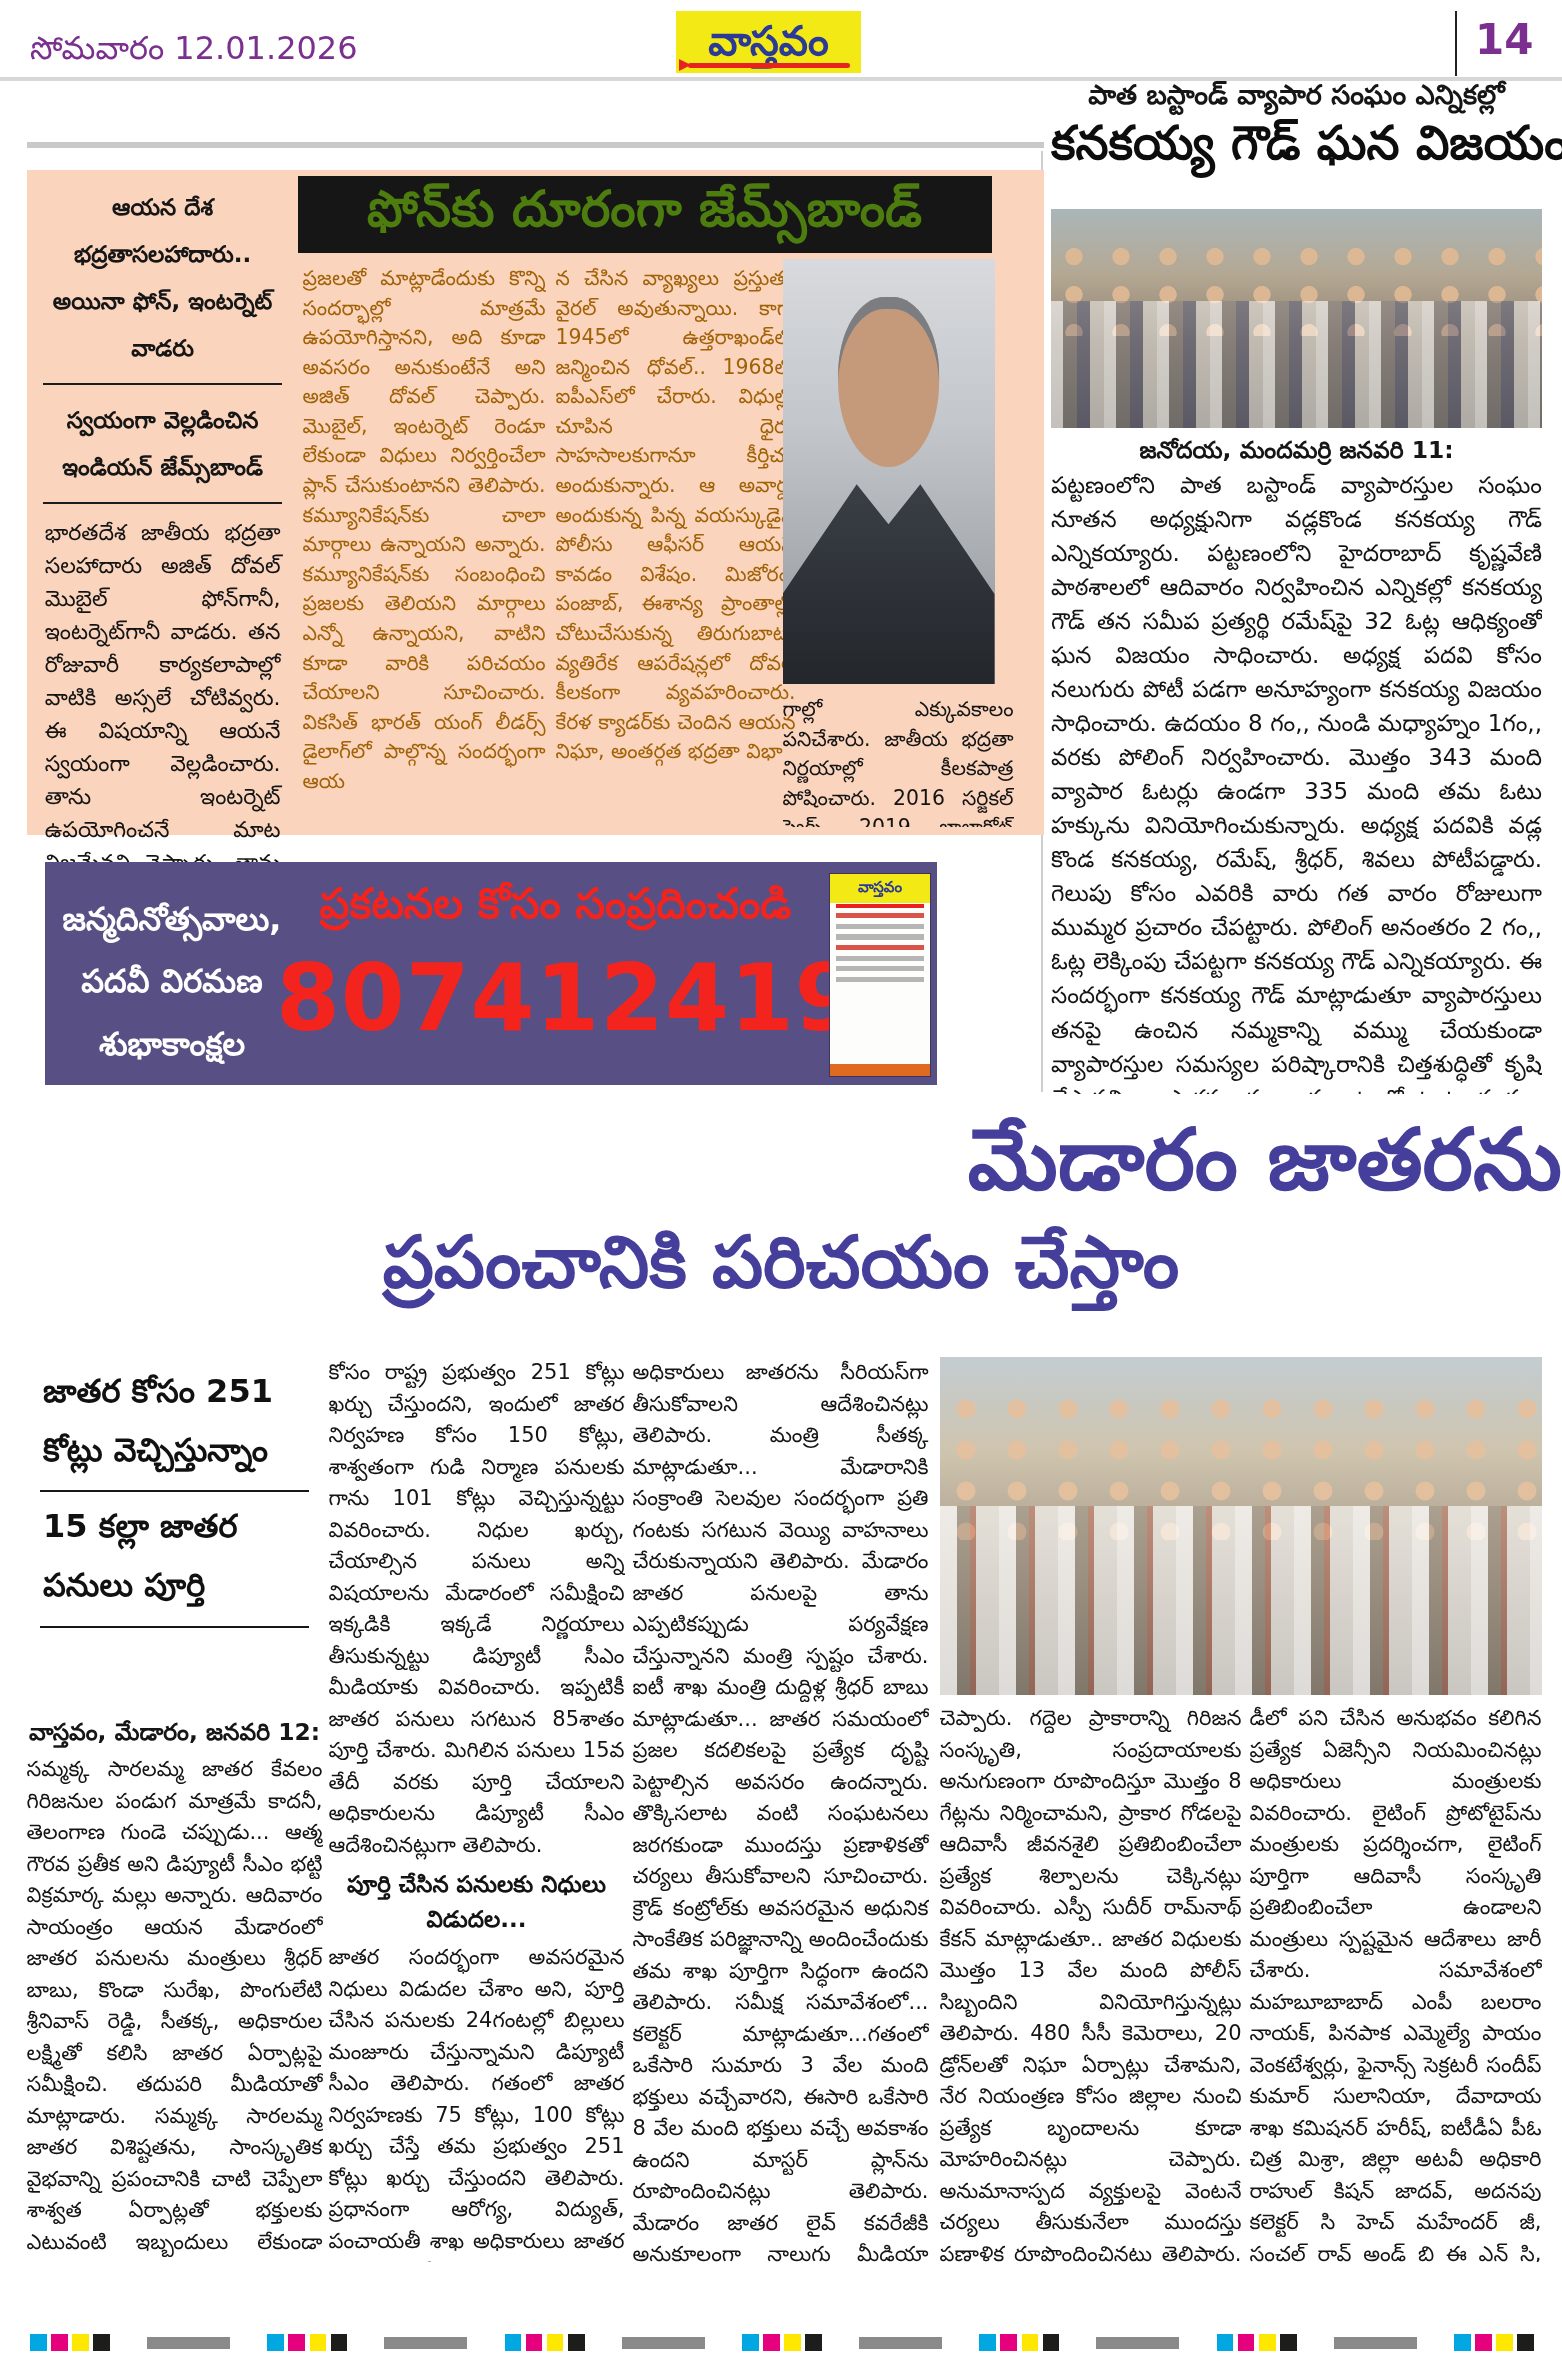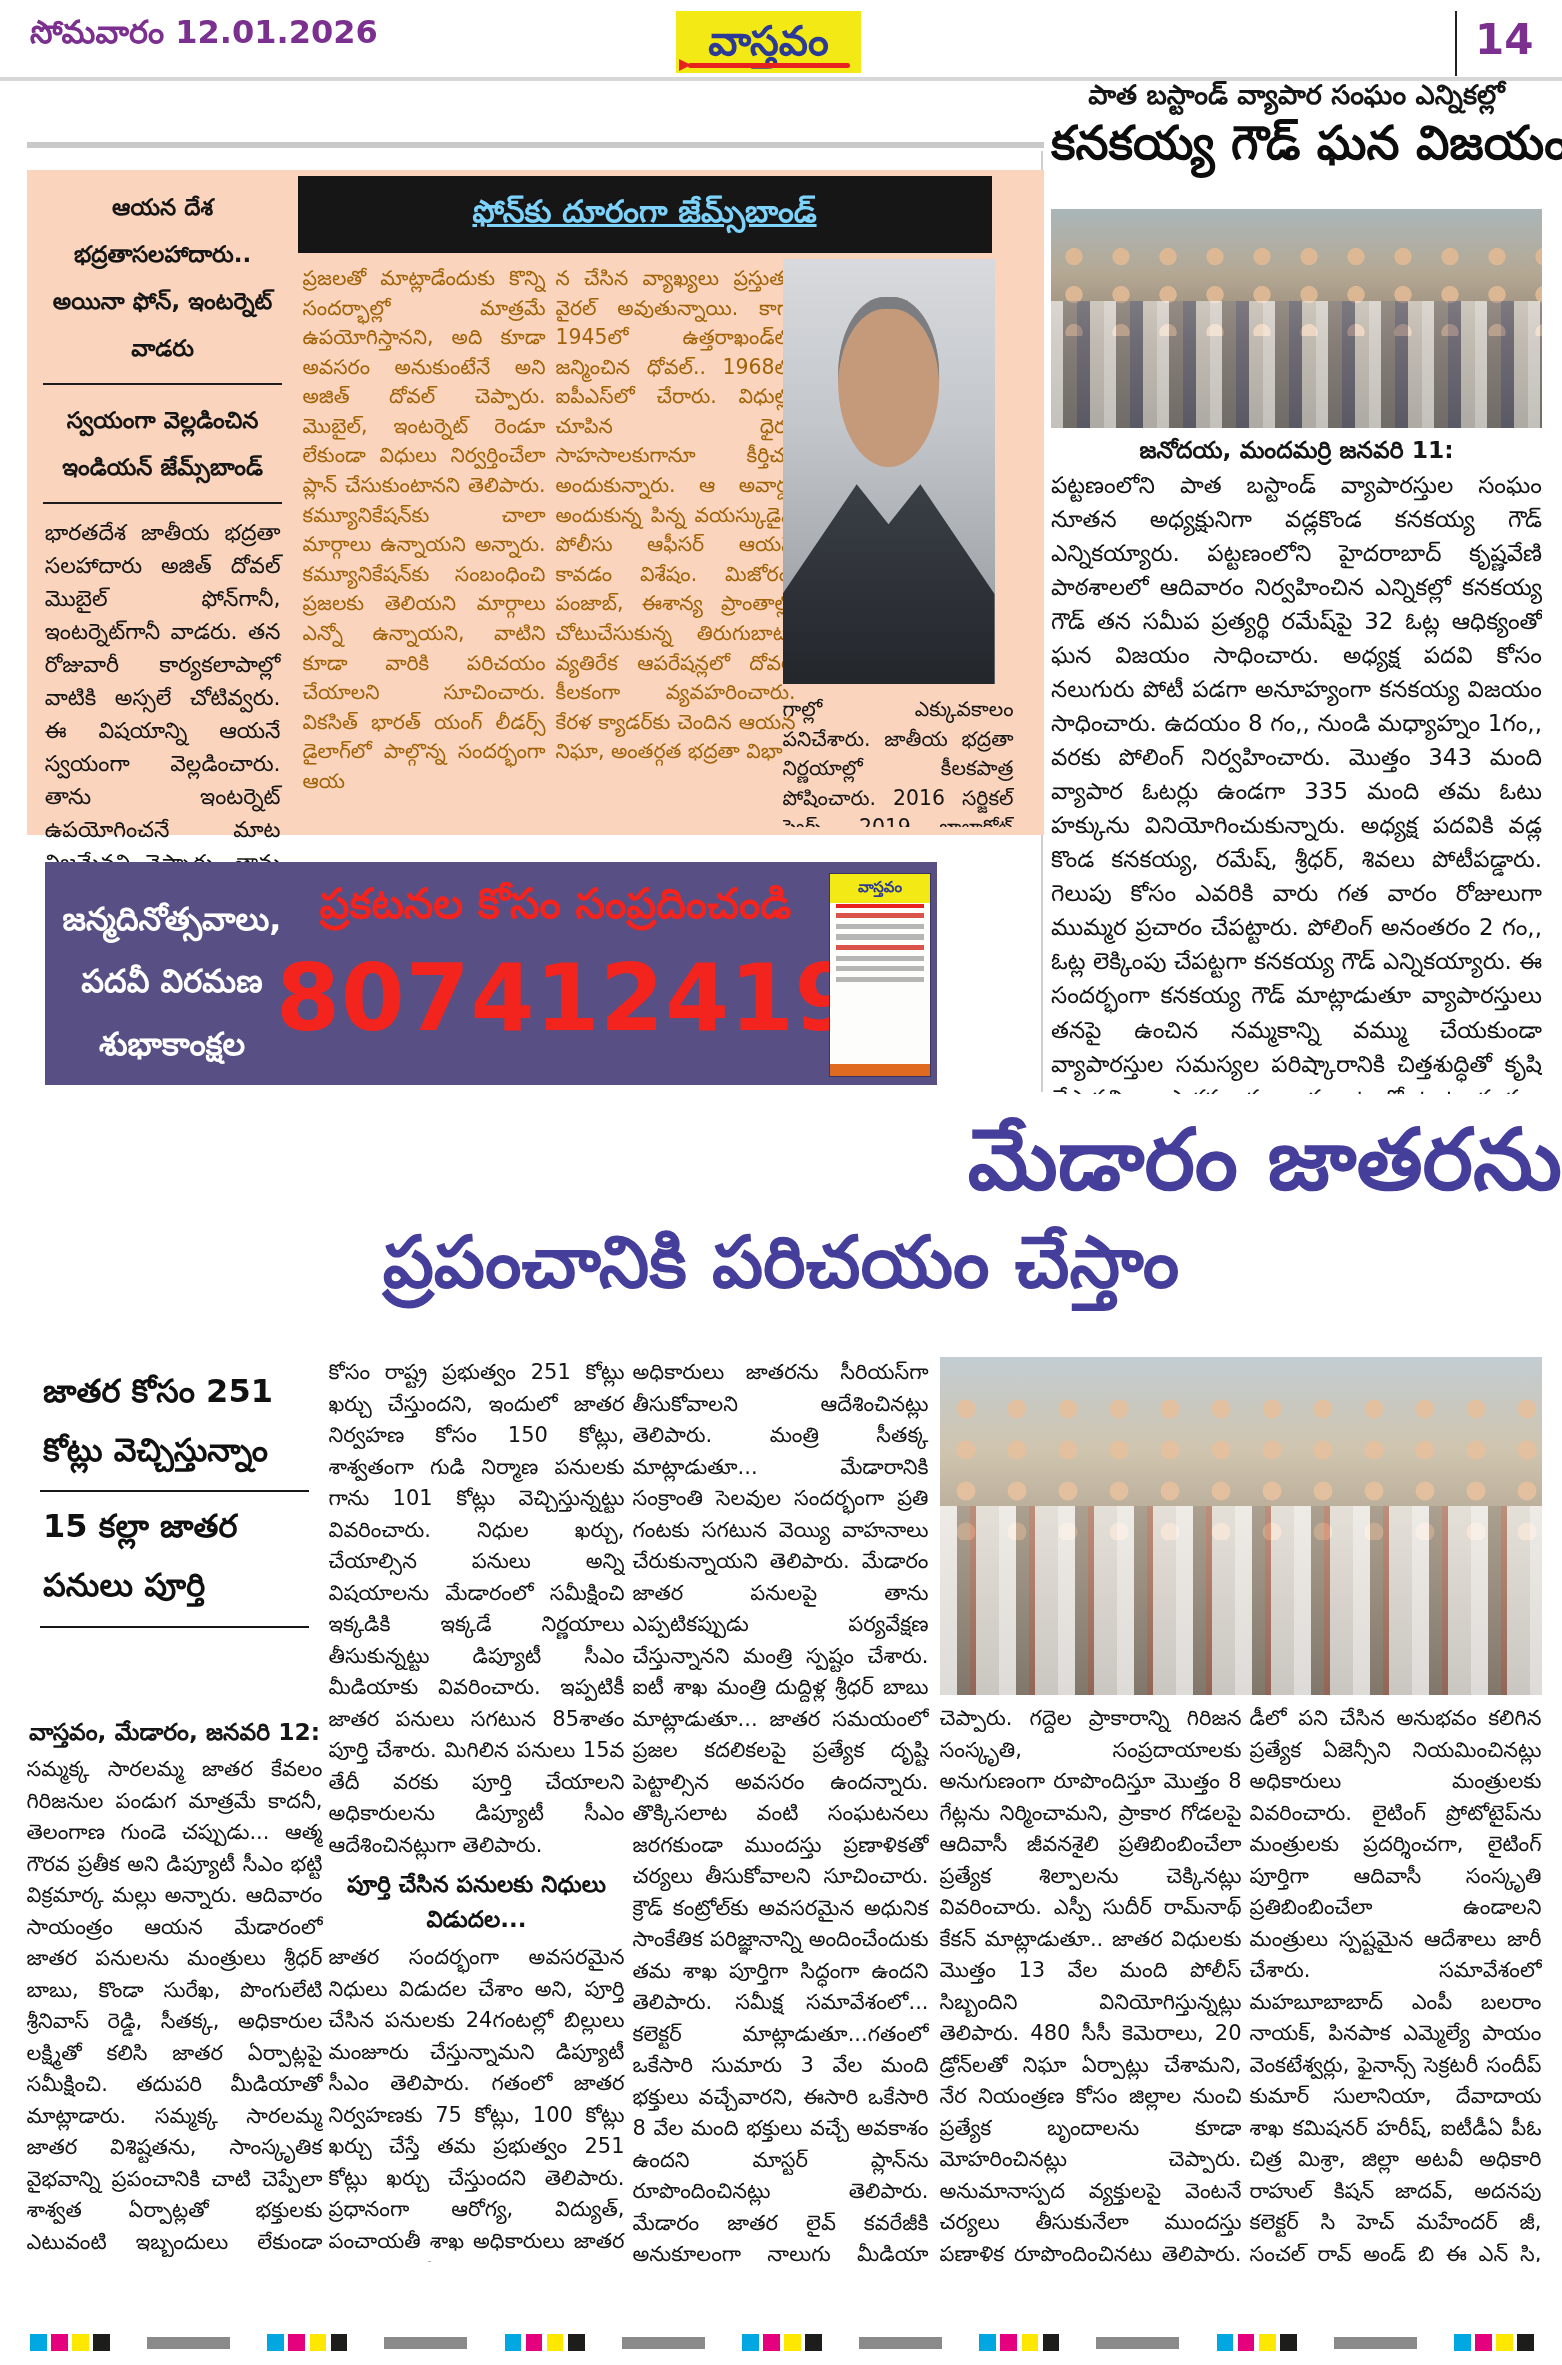--- a/index.html
+++ b/index.html
@@ -1,42 +1,42 @@
 <!DOCTYPE html>
 <html style="font-size:12px"><head>
 <meta charset="utf-8">
 <style>
   html,body{margin:0;padding:0;background:#ffffff;}
   .page{position:relative;width:1562px;height:2366px;background:#fff;
         font-family:"DejaVu Sans",sans-serif;overflow:hidden;color:#111;}
   .abs{position:absolute;}
 
   
-  .hdr-date{left:30px;top:13px;font-size:32px;font-weight:bold;color:#7b2f8f;}
+  .hdr-date{left:30px;top:29px;font-size:32px;font-weight:normal;color:#7b2f8f;}
   .masthead{left:676px;top:10.6px;width:185px;height:62px;background:#f3ea15;
             display:flex;align-items:center;justify-content:center;}
   .masthead-text{font-size:41px;font-weight:bold;color:#2b3a96;line-height:1;}
   .masthead-underline{left:688px;top:63px;width:162px;height:5.3px;background:#e8231f;border-radius:2.3px;}
   .masthead-pen{left:679px;top:59px;width:0;height:0;border-left:12px solid #e8231f;
                 border-top:6px solid transparent;border-bottom:6px solid transparent;}
   .hdr-divider{left:1455px;top:10.6px;width:2.3px;height:65px;background:#222;}
   .hdr-page{left:1475px;top:15px;font-size:42px;font-weight:bold;color:#7b2f8f;}
   .hdr-rule{left:0;top:77px;width:1562px;height:3.8px;background:#d7d7d7;}
   .sec-rule{left:26.5px;top:142px;width:1017px;height:6px;background:#c9c9c9;}
   .v-rule{left:1041px;top:151px;width:1.5px;height:941px;background:#cfcfcf;}
 
   
   .doval{left:26.5px;top:170px;width:1017px;height:665px;background:#fad4bd;}
   .doval-sidebar{position:absolute;left:7.6px;top:13.6px;width:257px;}
   .deck{font-size:23px;font-weight:bold;text-align:center;line-height:2.05;color:#161616;
         border-bottom:2.3px solid #1c1c1c;padding-bottom:10.6px;margin:0 9px 12px 9px;}
   .sidebar-body{font-size:22px;line-height:1.5;text-align:justify;margin:4.5px 10.6px 0 10.6px;color:#141414;}
   .doval-headline-box{position:absolute;left:271px;top:6px;width:694px;height:77px;background:#161616;
         display:flex;align-items:center;justify-content:center;}
-  .doval-headline{color:#7dd3fc;font-size:31px;font-weight:bold;white-space:nowrap;text-decoration:underline;}
+  .doval-headline{color:#4d7c0f;font-size:50px;font-weight:bold;white-space:nowrap;}
   .news-col{position:absolute;top:94px;height:561px;overflow:hidden;
         font-size:20.4px;line-height:1.45;text-align:justify;color:#a16207;}
   .doval-c1{left:276px;width:243px;}
   .doval-c2{left:529px;width:240px;}
   .doval-photo{position:absolute;left:756px;top:89px;width:212px;height:425px;overflow:hidden;
         background:linear-gradient(180deg,#d8dadd 0%,#c2c6cb 40%,#8f9499 100%);}
   .doval-photo::before{content:"";position:absolute;left:50%;top:9%;width:48%;height:40%;
         transform:translateX(-50%);background:#c49a7a;border-radius:46% 46% 50% 50%;
         box-shadow:inset 0 12px 0 #7b7d80;}
   .doval-photo::after{content:"";position:absolute;left:0;bottom:0;width:100%;height:47%;

